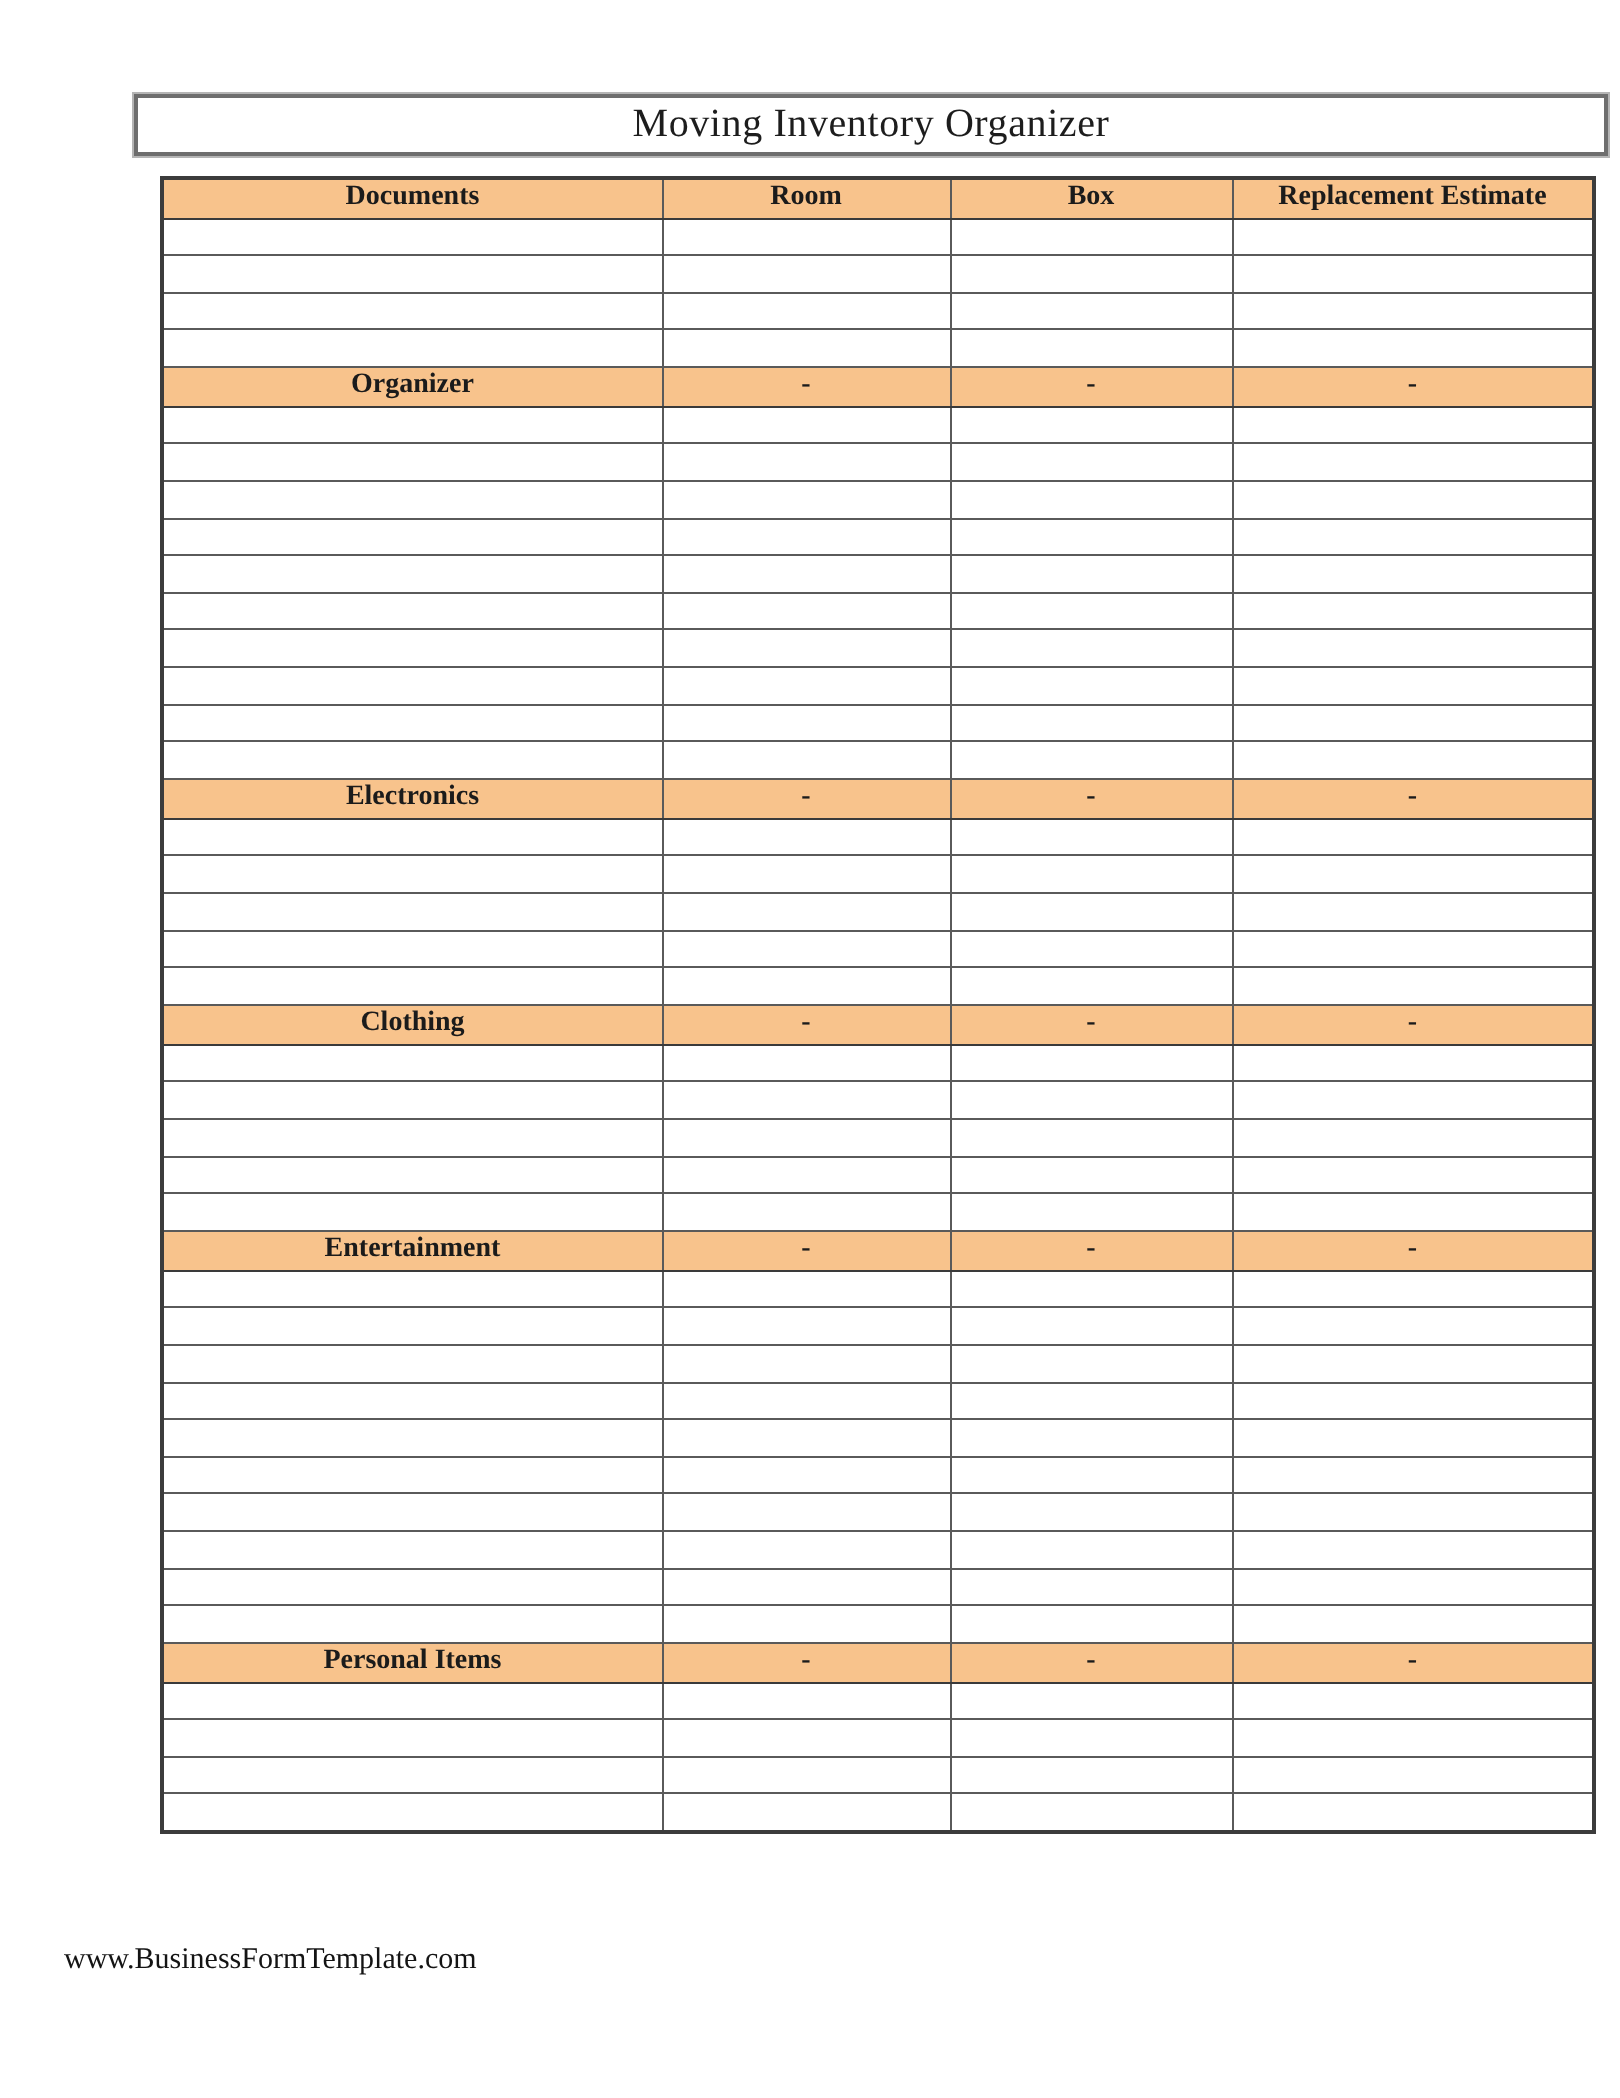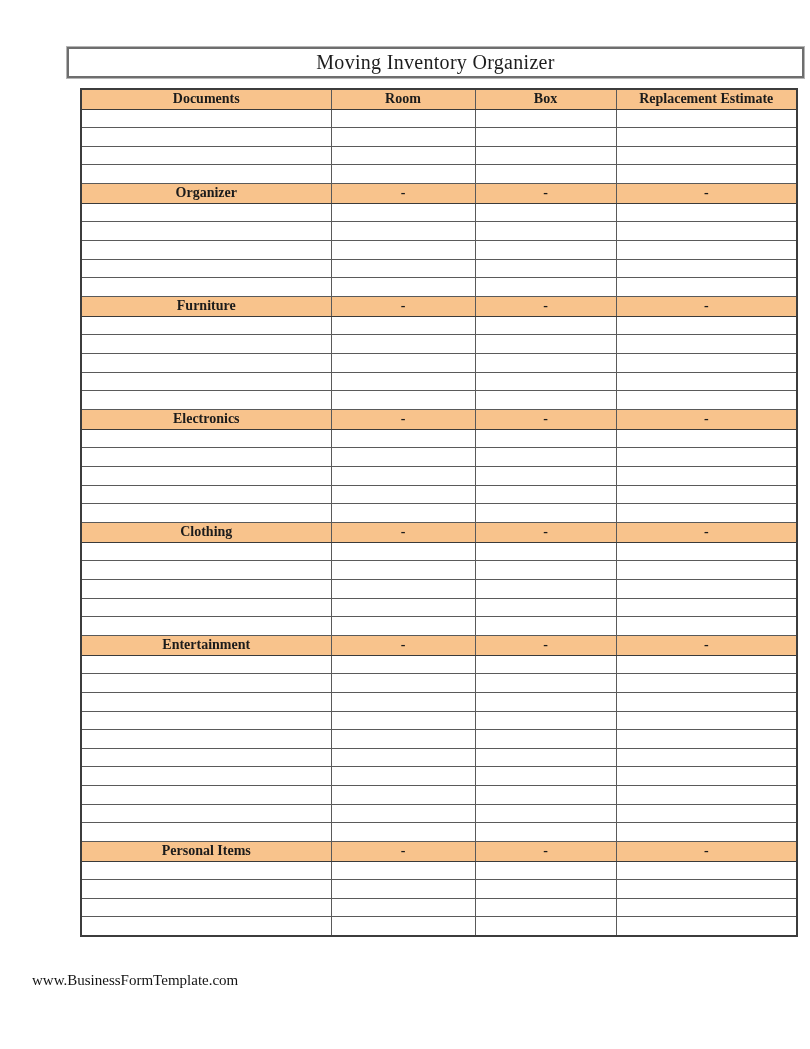--- a/index.html
+++ b/index.html
@@ -164,26 +164,20 @@
           <td></td>
           <td></td>
           <td></td>
         </tr>
         <tr class="row-empty">
           <td></td>
           <td></td>
           <td></td>
           <td></td>
         </tr>
-        <tr class="row-section">
-          <td>Furniture</td>
-          <td>-</td>
-          <td>-</td>
-          <td>-</td>
-        </tr>
         <tr class="row-empty">
           <td></td>
           <td></td>
           <td></td>
           <td></td>
         </tr>
         <tr class="row-empty">
           <td></td>
           <td></td>
           <td></td>

